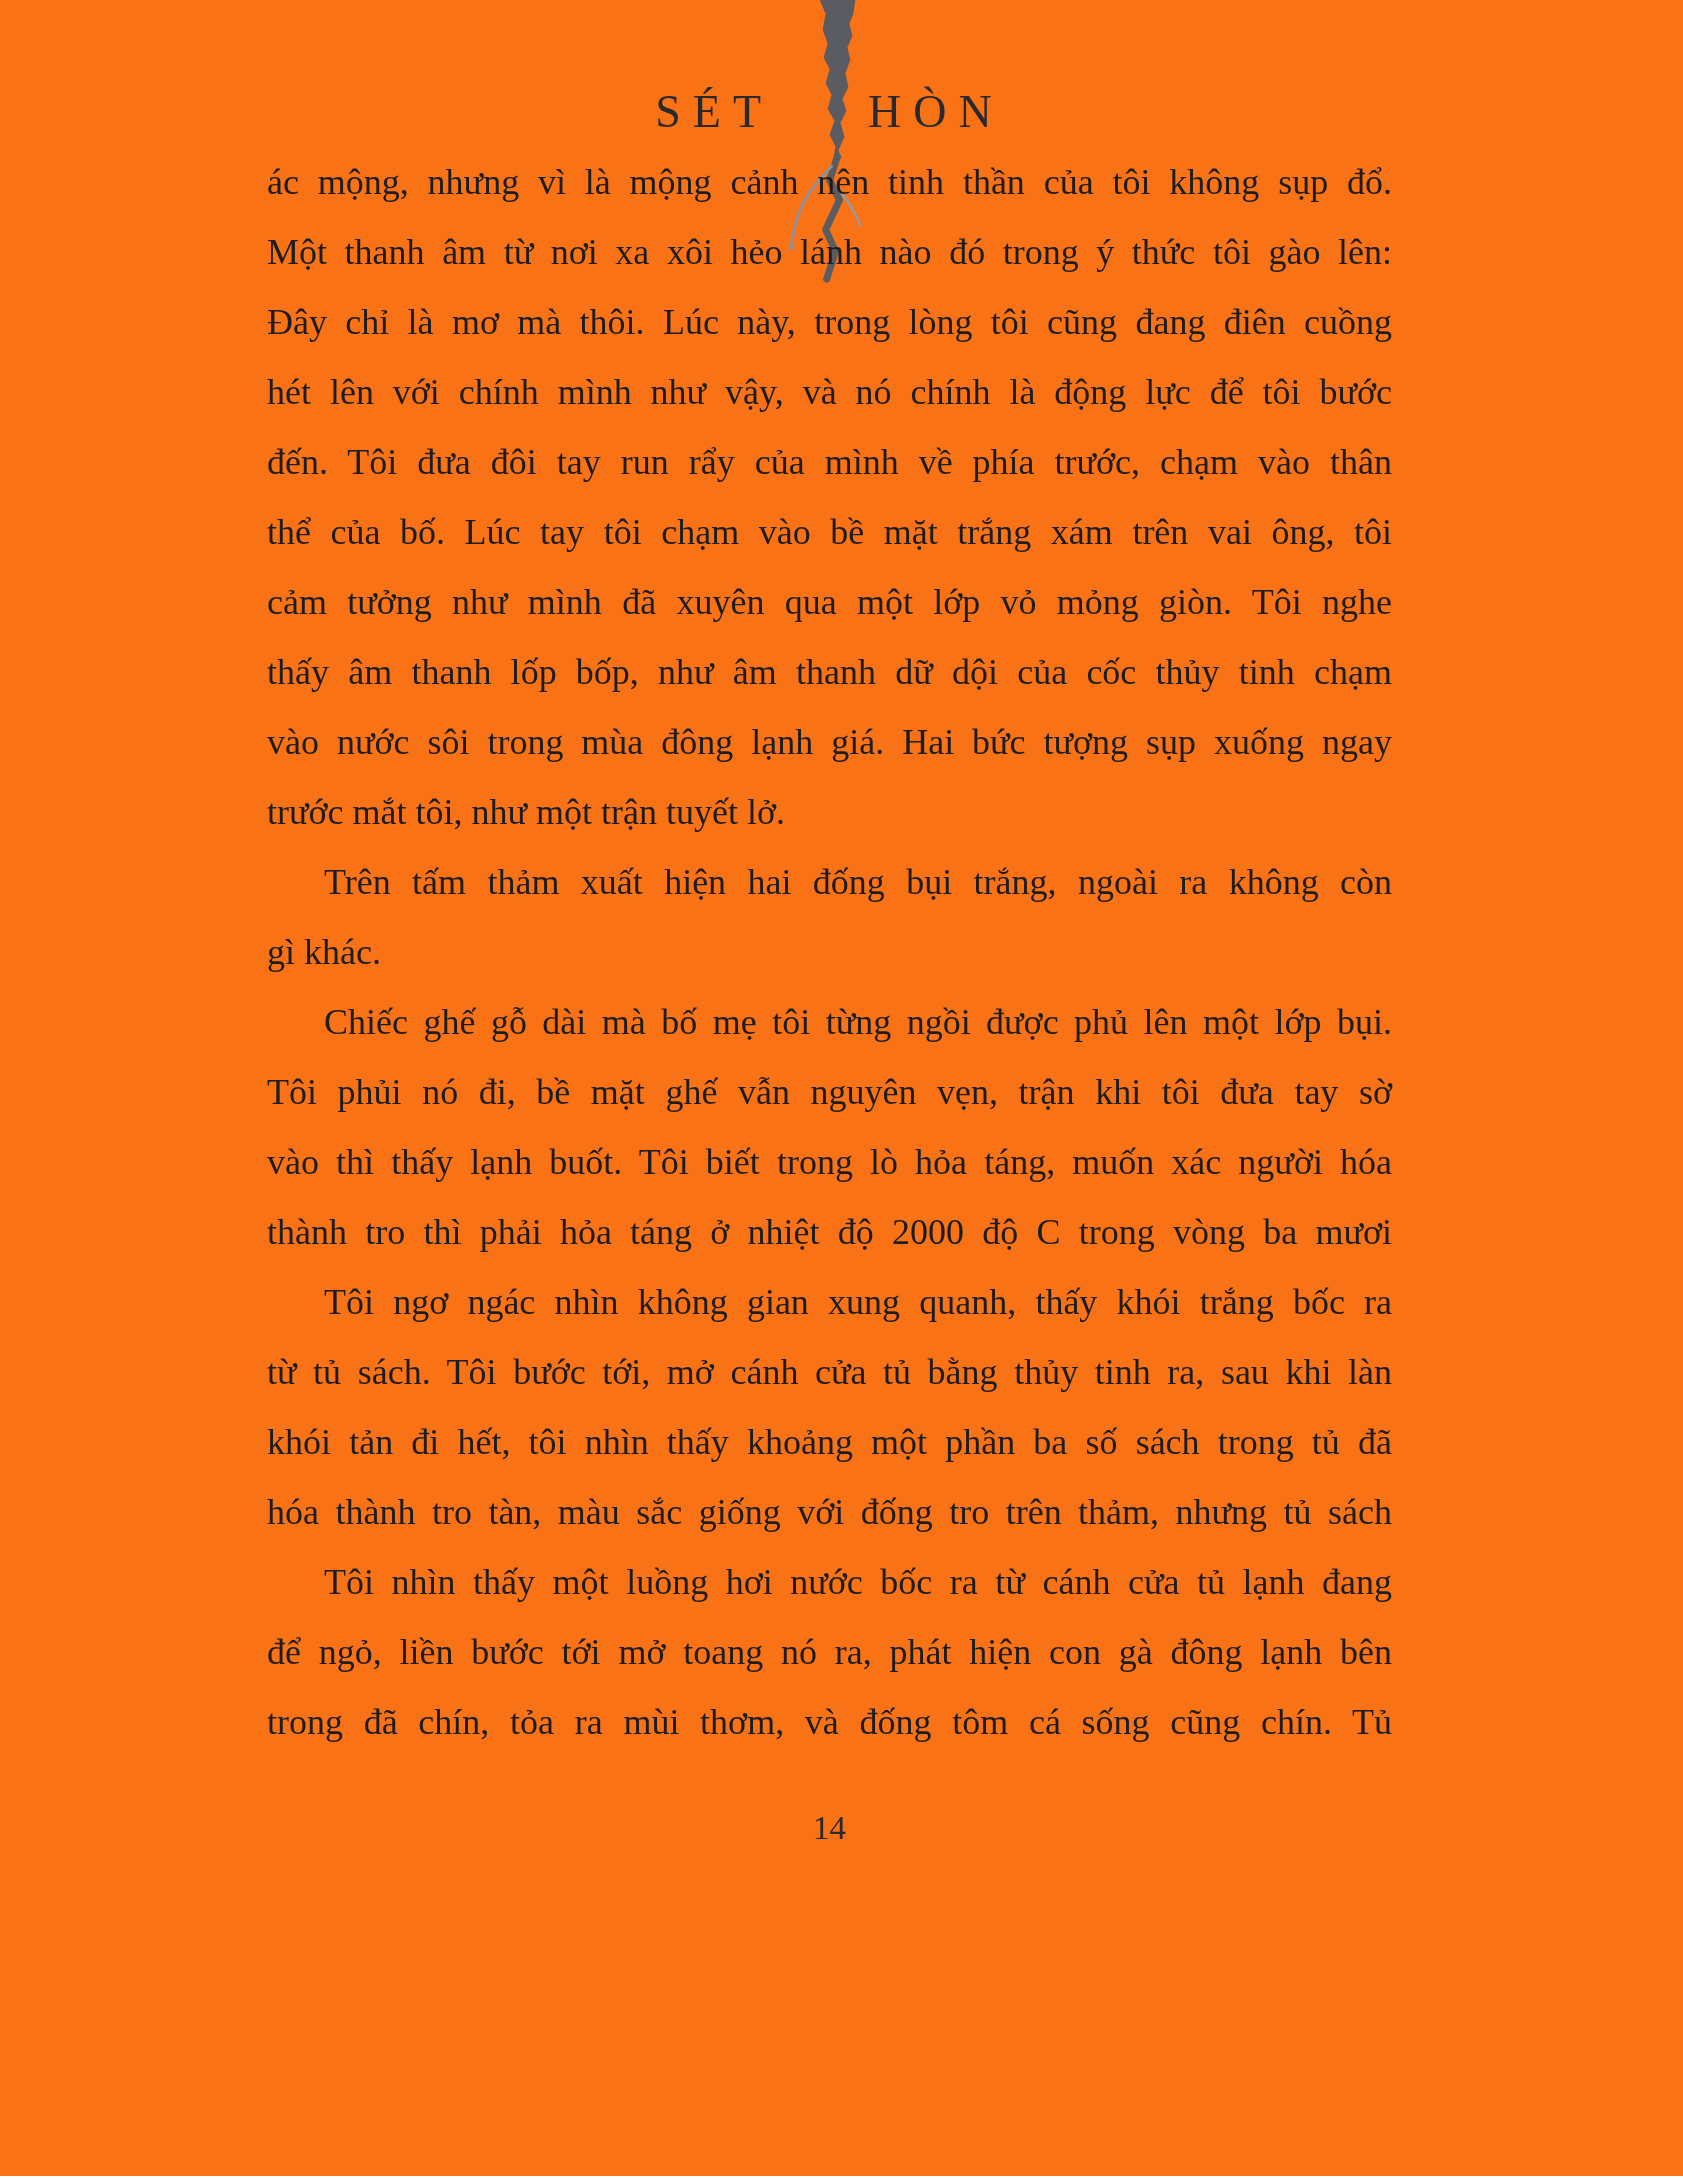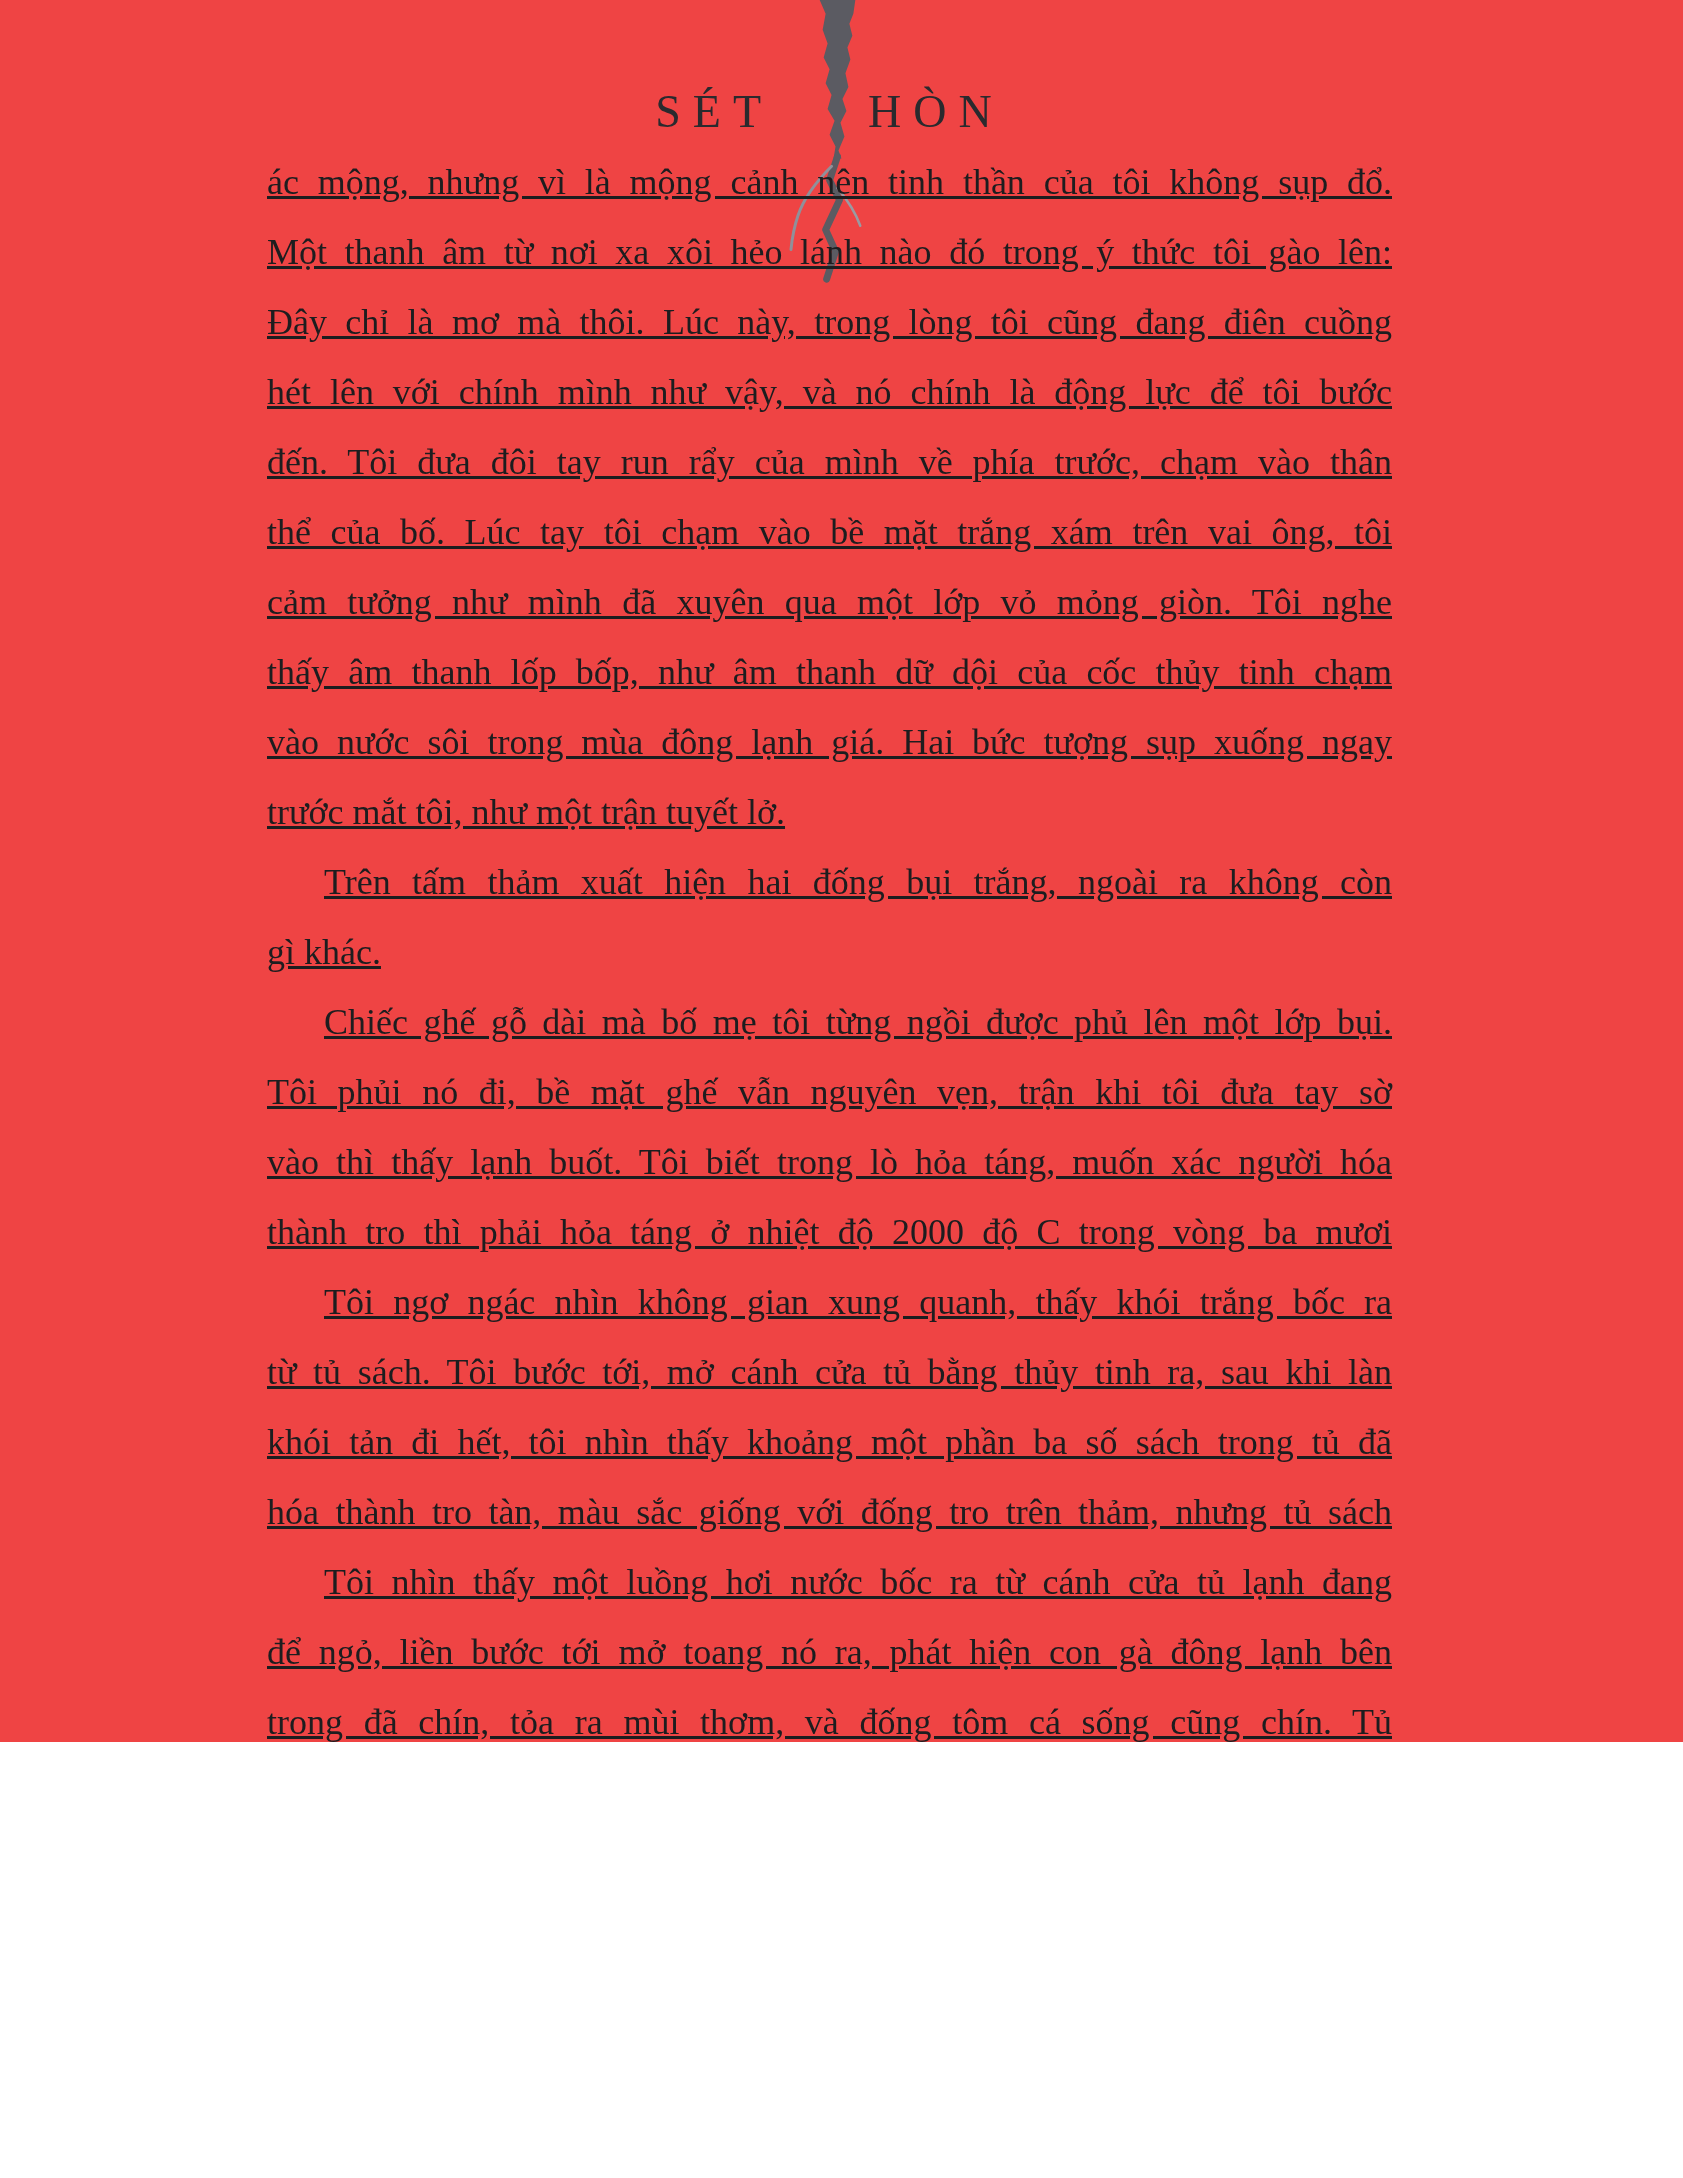--- a/index.html
+++ b/index.html
@@ -3,22 +3,22 @@
 <meta charset="utf-8">
 <style>
   html, body {
     margin: 0;
     padding: 0;
     background: #ffffff;
   }
   .page {
     position: relative;
     width: 1683px;
-    height: 1742px;
-    background: #ef4444;
+    height: 2176px;
+    background: #f97316;
     font-family: "Liberation Serif", "DejaVu Serif", serif;
     overflow: hidden;
   }
   
   .bolt-svg {
     position: absolute;
     top: 0;
     left: 764px;
     width: 149px;
     height: 297px;
@@ -39,21 +39,20 @@
   }
   .header-title span { white-space: nowrap; }
   
   .text-block {
     position: absolute;
     top: 147px;
     left: 267px;
     width: 1125px;
     font-size: 36px;
     color: #1d1d1f;
-    text-decoration: underline;
   }
   .line {
     height: 70px;
     line-height: 70px;
     margin: 0;
     text-align: justify;
     text-align-last: justify;
     -moz-text-align-last: justify;
   }
   .line.left {

